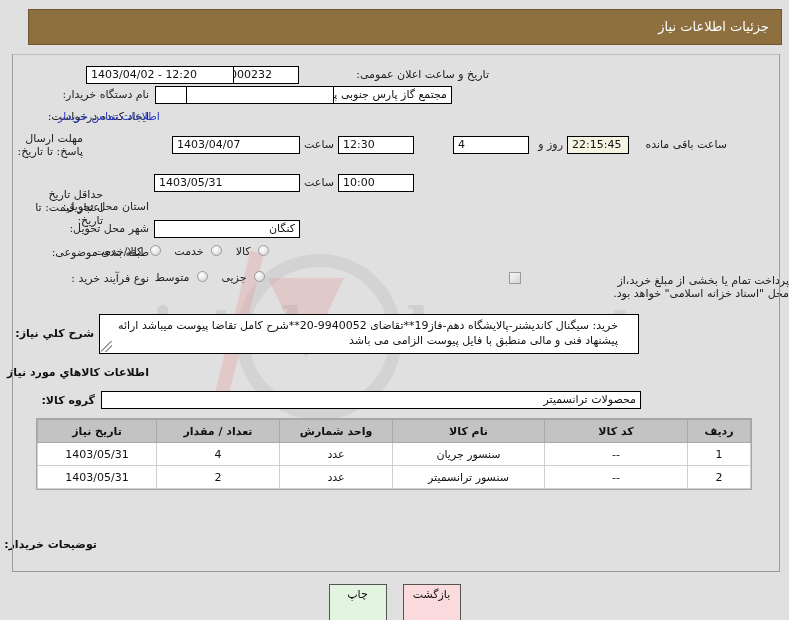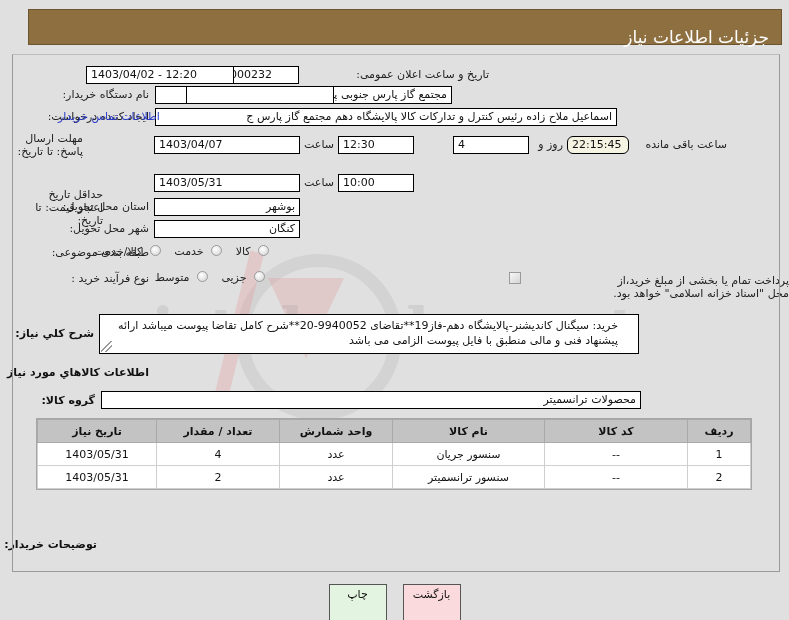--- a/index.html
+++ b/index.html
@@ -73,23 +73,23 @@
     left: 28px; top: 9px;
     width: 754px; height: 36px;
     background: #8d6f40;
     border: 1px solid #6d5530;
     box-sizing: border-box;
     z-index: 3;
   }
   .titlebar-text {
     position: absolute;
     right: 12px;
-    top: 17px;
+    top: 9px;
     color: #ffffff;
-    font-size: 17px;
+    font-size: 13px;
     font-weight: normal;
   }
 
   
   .panel {
     position: absolute;
     left: 12px; top: 54px;
     width: 768px; height: 518px;
     border: 1px solid #9a9a9a;
     border-top: 1px solid #bdbdbd;
@@ -119,21 +119,21 @@
     height: 18px;
     line-height: 16px;
     padding: 0 4px;
     font-size: 11px;
     color: #111;
     text-align: left;
     overflow: hidden;
     white-space: nowrap;
   }
   .fld.rt { text-align: right; }
-  .fld.yellowish { background: #f5f3e2; border-radius: 6px; }
+  .fld.yellowish { background: #f5f3e2; }
   .fld.empty { }
 
   .lnk {
     color: #2a3cc8;
     font-size: 11px;
     text-decoration: none;
     cursor: pointer;
     white-space: nowrap;
   }
 
@@ -286,45 +286,43 @@
 
   <div class="row" style="right:640px; top:88px;">
     <span class="lbl">نام دستگاه خریدار:</span>
   </div>
   <div class="fld rt" style="position:absolute; right:337px; top:86px; width:297px;">مجتمع گاز پارس جنوبی  پالایشگاه دهم</div>
   <div class="fld empty" style="position:absolute; left:186px; top:86px; width:148px;"></div>
 
   <div class="row" style="right:640px; top:110px;">
     <span class="lbl">ایجاد کننده درخواست:</span>
   </div>
-  <div class="fld rt" style="position:absolute; right:172px; top:108px; width:462px; text-align:right;">اسماعیل ملاح زاده رئیس کنترل و تدارکات کالا پالایشگاه دهم مجتمع گاز پارس ج</div>
   <a class="lnk" style="position:absolute; left:58px; top:110px;">اطلاعات تماس خریدار</a>
 
   <div class="row" style="right:706px; top:132px; width:66px; display:block; text-align:right; white-space:normal;">
     <span class="lbl">مهلت ارسال پاسخ: تا تاریخ:</span>
   </div>
-  <div class="fld" style="position:absolute; right:489px; top:136px; width:146px;">1403/04/07</div>
+  <div class="fld" style="position:absolute; right:489px; top:136px; width:128px;">1403/04/07</div>
   <span class="sub" style="position:absolute; right:455px; top:138px;">ساعت</span>
   <div class="fld" style="position:absolute; right:375px; top:136px; width:76px;">12:30</div>
   <div class="fld" style="position:absolute; right:260px; top:136px; width:76px;">4</div>
   <span class="sub" style="position:absolute; right:226px; top:138px;">روز و</span>
   <div class="fld yellowish" style="position:absolute; right:160px; top:136px; width:62px;">22:15:45</div>
   <span class="sub" style="position:absolute; right:62px; top:138px;">ساعت باقی مانده</span>
 
   <div class="row" style="right:686px; top:166px; width:70px; display:block; text-align:right; white-space:normal;margin-top:22px;">
     <span class="lbl">حداقل تاریخ اعتبار قیمت: تا تاریخ:</span>
   </div>
   <div class="fld" style="position:absolute; right:489px; top:174px; width:146px;">1403/05/31</div>
   <span class="sub" style="position:absolute; right:455px; top:176px;">ساعت</span>
   <div class="fld" style="position:absolute; right:375px; top:174px; width:76px;">10:00</div>
 
   <div class="row" style="right:640px; top:200px;">
     <span class="lbl">استان محل تحویل:</span>
   </div>
-  <div class="fld rt" style="position:absolute; right:489px; top:198px; width:146px;">بوشهر</div>
 
   <div class="row" style="right:640px; top:222px;">
     <span class="lbl">شهر محل تحویل:</span>
   </div>
   <div class="fld rt" style="position:absolute; right:489px; top:220px; width:146px;">کنگان</div>
 
   <div class="row" style="right:640px; top:246px;">
     <span class="lbl">طبقه بندی موضوعی:</span>
   </div>
   <div style="position:absolute; right:520px; top:245px; white-space:nowrap;">

